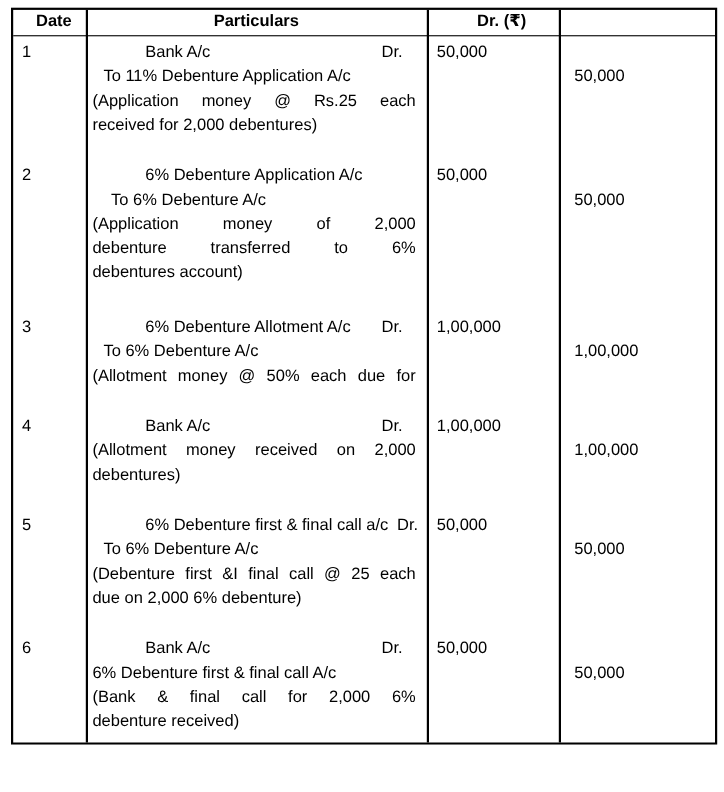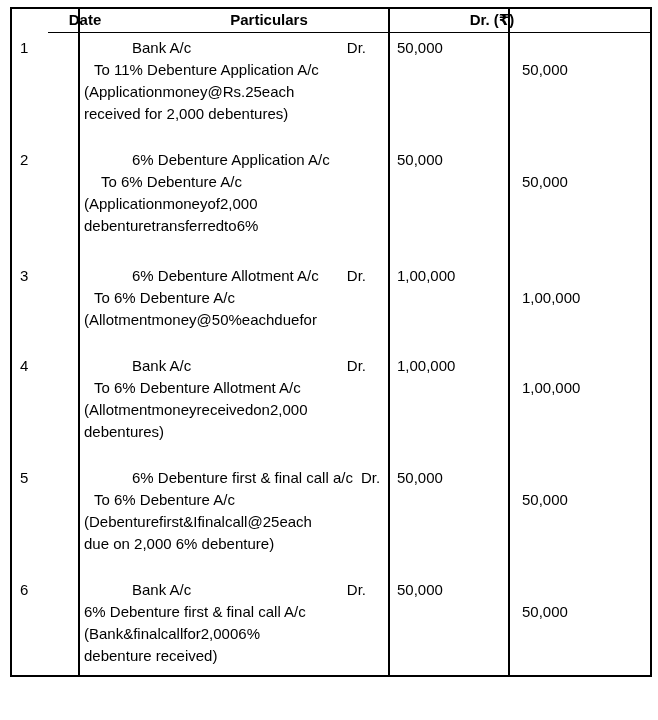--- a/index.html
+++ b/index.html
@@ -17,21 +17,21 @@
     font-size:15px;
     line-height:22px;
   }
   
   .vline{position:absolute;top:0;bottom:0;width:1.5px;background:#000;}
   .vline.v1{left:66px;}
   .vline.v2{left:376px;}
   .vline.v3{left:496px;}
 
   .row{display:grid;grid-template-columns:66px 310px 120px 142px;}
-  .thead{border-bottom:1.5px solid #000;margin-left:36px;}
+  .thead{border-bottom:1.5px solid #000;}
   .thead .cell{
     font-weight:bold;
     text-align:center;
     padding:1px 0 2px 0;
     line-height:20px;
   }
   .tbody{padding:4px 0 8px 0;}
   .entry{margin-bottom:24px;}
   .entry.e2{margin-bottom:28px;}
   .entry:last-child{margin-bottom:0;}
@@ -43,21 +43,21 @@
   .cell.cr{padding-left:14px;}
   .cell.cr .amt{display:inline-block;margin-top:22px;}
 
   .l1{display:flex;justify-content:space-between;gap:8px;margin-left:48px;}
   .l1 span{white-space:nowrap;}
   .l1 .drl{padding-right:12px;}
   .l2.ind1{padding-left:10px;}
   .l2.ind2{padding-left:17px;}
 
   
-  .flexjust{display:flex;}
+  .flexjust{display:flex;justify-content:space-between;}
   .flexjust span{white-space:nowrap;}
 </style>
 </head>
 <body>
 
 <div class="tbl">
   <div class="vline v1"></div>
   <div class="vline v2"></div>
   <div class="vline v3"></div>
 
@@ -106,20 +106,21 @@
               <span>money</span>
               <span>of</span>
               <span>2,000</span>
             </div>
           <div class="jl flexjust">
               <span>debenture</span>
               <span>transferred</span>
               <span>to</span>
               <span>6%</span>
             </div>
+          <div>debentures account)</div>
         </div>
       </div>
       <div class="cell dr"><span class="amt">50,000</span></div>
       <div class="cell cr"><span class="amt">50,000</span></div>
     </div>
 
     <div class="row entry">
       <div class="cell date">3</div>
       <div class="cell part">
         <div class="l1">
@@ -143,21 +144,20 @@
       <div class="cell cr"><span class="amt">1,00,000</span></div>
     </div>
 
     <div class="row entry">
       <div class="cell date">4</div>
       <div class="cell part">
         <div class="l1">
           <span>Bank A/c</span>
           <span class="drl">Dr.</span>
         </div>
-        <div class="l2 ind1">To 6% Debenture Allotment A/c</div>
         <div>
           <div class="jl flexjust">
               <span>(Allotment</span>
               <span>money</span>
               <span>received</span>
               <span>on</span>
               <span>2,000</span>
             </div>
           <div>debentures)</div>
         </div>

